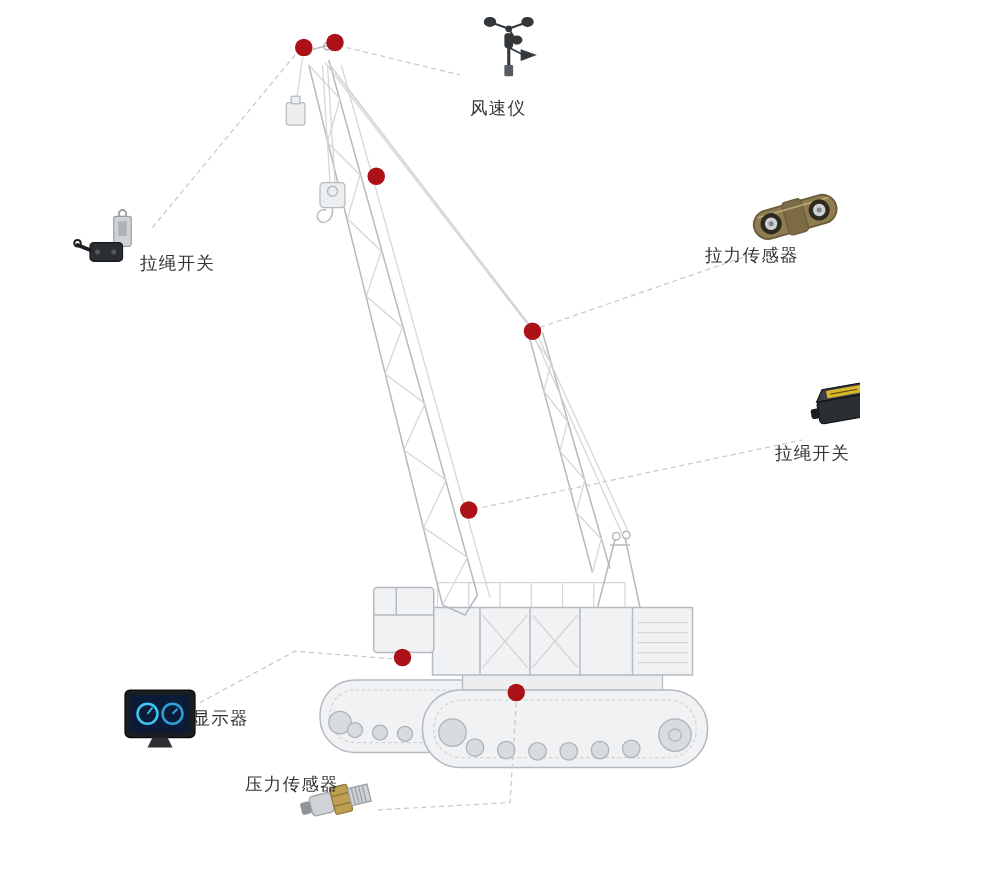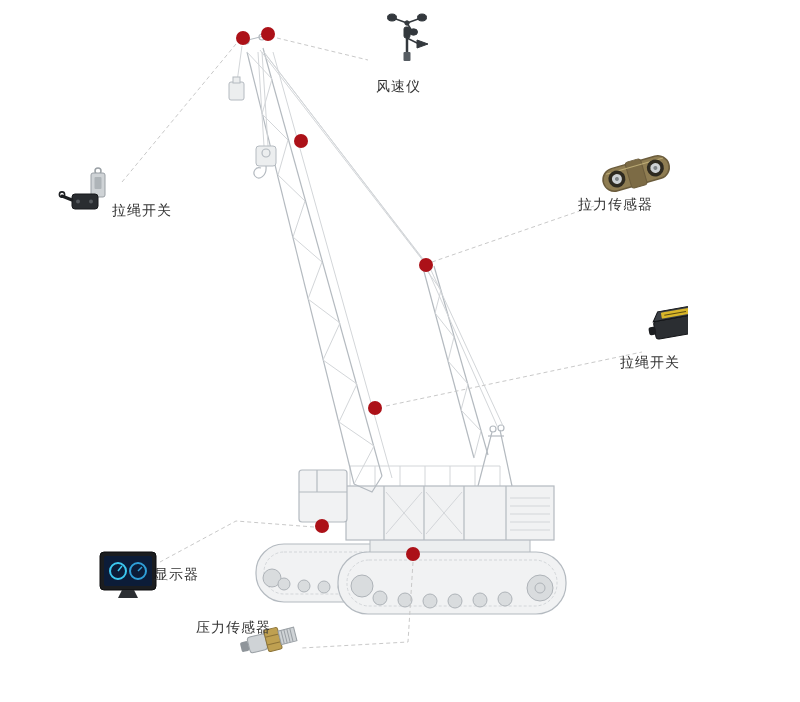--- a/index.html
+++ b/index.html
@@ -219,18 +219,18 @@
         <line x1="45" y1="17" x2="45" y2="31" stroke="#9aa0a5"></line>
         <line x1="48" y1="17" x2="48" y2="31" stroke="#9aa0a5"></line>
         <line x1="51" y1="17" x2="51" y2="31" stroke="#9aa0a5"></line>
         <line x1="54" y1="17" x2="54" y2="31" stroke="#9aa0a5"></line>
       </g>
     </svg>
   </div>
 
   <div class="label" style="left:376px;top:78px;">风速仪</div>
   <div class="label" style="left:112px;top:202px;">拉绳开关</div>
-  <div class="label" style="left:578px;top:196px;">拉力传感器</div>
+  <div class="label" style="left:564px;top:196px;">拉力传感器</div>
   <div class="label" style="left:620px;top:354px;">拉绳开关</div>
   <div class="label" style="left:154px;top:566px;">显示器</div>
   <div class="label" style="left:196px;top:619px;">压力传感器</div>
 
 </div>
 
 </body></html>

